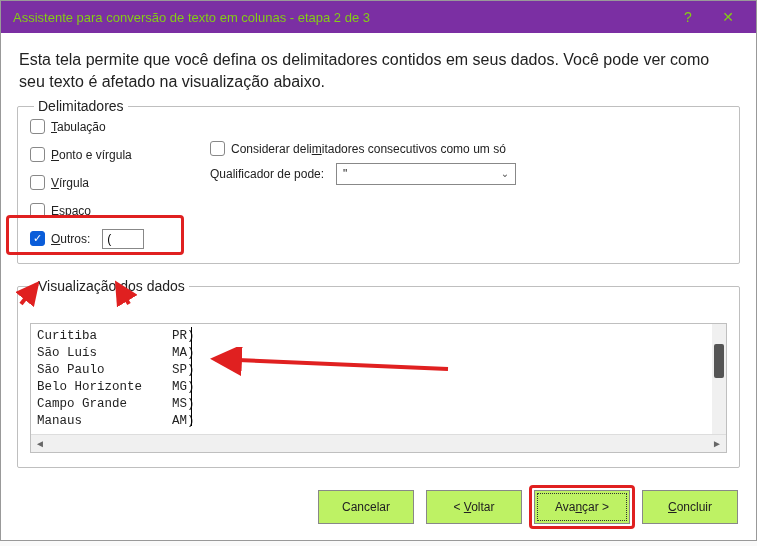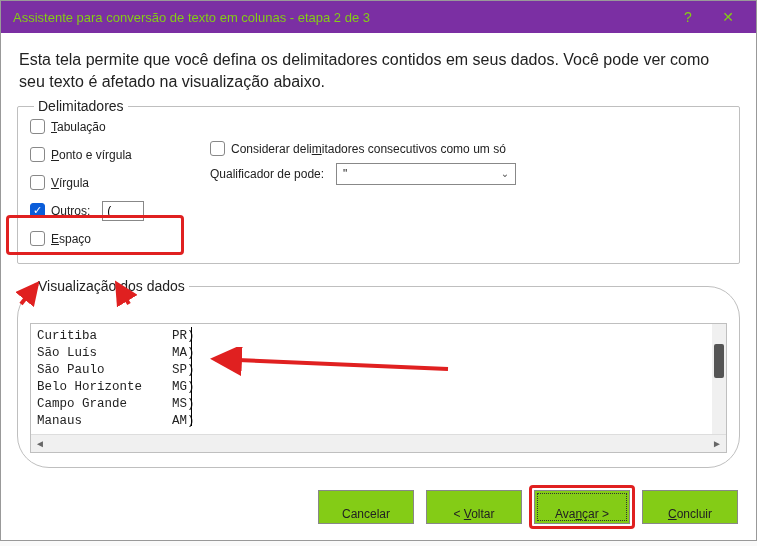--- a/index.html
+++ b/index.html
@@ -187,23 +187,23 @@
     display:flex;
     justify-content:flex-end;
     gap:12px;
     margin-top:14px;
     padding-right:2px;
   }
   .btn{
     min-width:96px;
     height:26px;
     border:1px solid #888;
-    background:#84cc16;
-    display:flex;
-    align-items:flex-start;
+    background:#bef264;
+    display:flex;
+    align-items:center;
     justify-content:center;
     font-size:12px;
     cursor:pointer;
     padding:16px 12px;
   }
   .btn.focused{outline:1px dotted #333;outline-offset:-4px;}
 
   
   .hl-box{
     position:absolute;
@@ -251,28 +251,28 @@
             <div class="chk"></div>
             <span class="chk-label"><span class="underline-letter">P</span>onto e vírgula</span>
           </div>
 
           <div class="chk-row">
             <div class="chk"></div>
             <span class="chk-label"><span class="underline-letter">V</span>írgula</span>
           </div>
 
           <div class="chk-row">
+            <div class="chk"></div>
+            <span class="chk-label"><span class="underline-letter">E</span>spaço</span>
+          </div>
+
+          <div class="chk-row">
             <div class="chk checked"></div>
             <span class="chk-label"><span class="underline-letter">O</span>utros:</span>
             <input class="other-input" value="(" style="">
-          </div>
-
-          <div class="chk-row">
-            <div class="chk"></div>
-            <span class="chk-label"><span class="underline-letter">E</span>spaço</span>
           </div>
 
         </div>
 
         <div class="delim-right">
           <div class="chk-row">
             <div class="chk"></div>
             <span class="chk-label">Considerar deli<span class="underline-letter">m</span>itadores consecutivos como um só</span>
           </div>
 
@@ -299,21 +299,21 @@
     </svg>
     <svg class="hl-arrow-sm" style="left:108px; top:245px;" width="30" height="30">
       <defs>
           <marker id="ah2" markerWidth="6" markerHeight="6" refX="5" refY="3" orient="auto">
         <path d="M0,0 L6,3 L0,6 Z" fill="#e02020"></path>
           </marker>
         </defs>
       <line x1="20" y1="26" x2="8" y2="6" stroke="#e02020" stroke-width="4" marker-end="url(#ah2)"></line>
     </svg>
 
-    <div class="fieldset" style="border-radius:32px;">
+    <div class="fieldset" style="">
       <div class="legend">Visualização dos dados</div>
 
       <div class="preview-box">
         <div class="col-sep"></div>
         <div class="preview-inner" id="preview-inner">Curitiba          PR)
 São Luís          MA)
 São Paulo         SP)
 Belo Horizonte    MG)
 Campo Grande      MS)
 Manaus            AM)</div>

